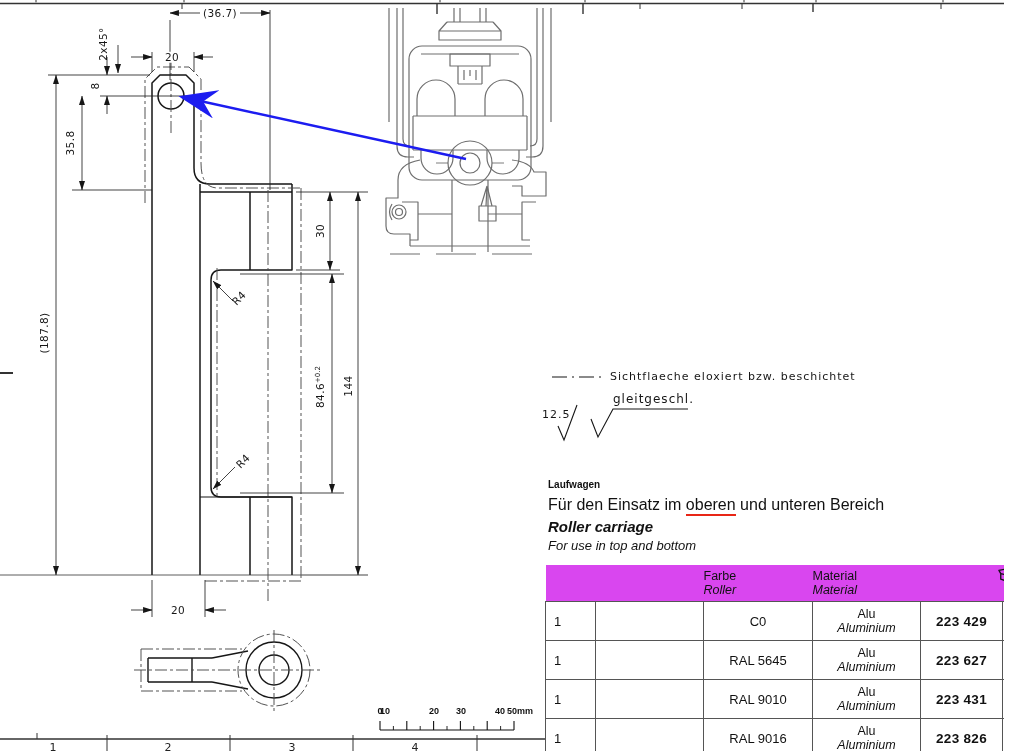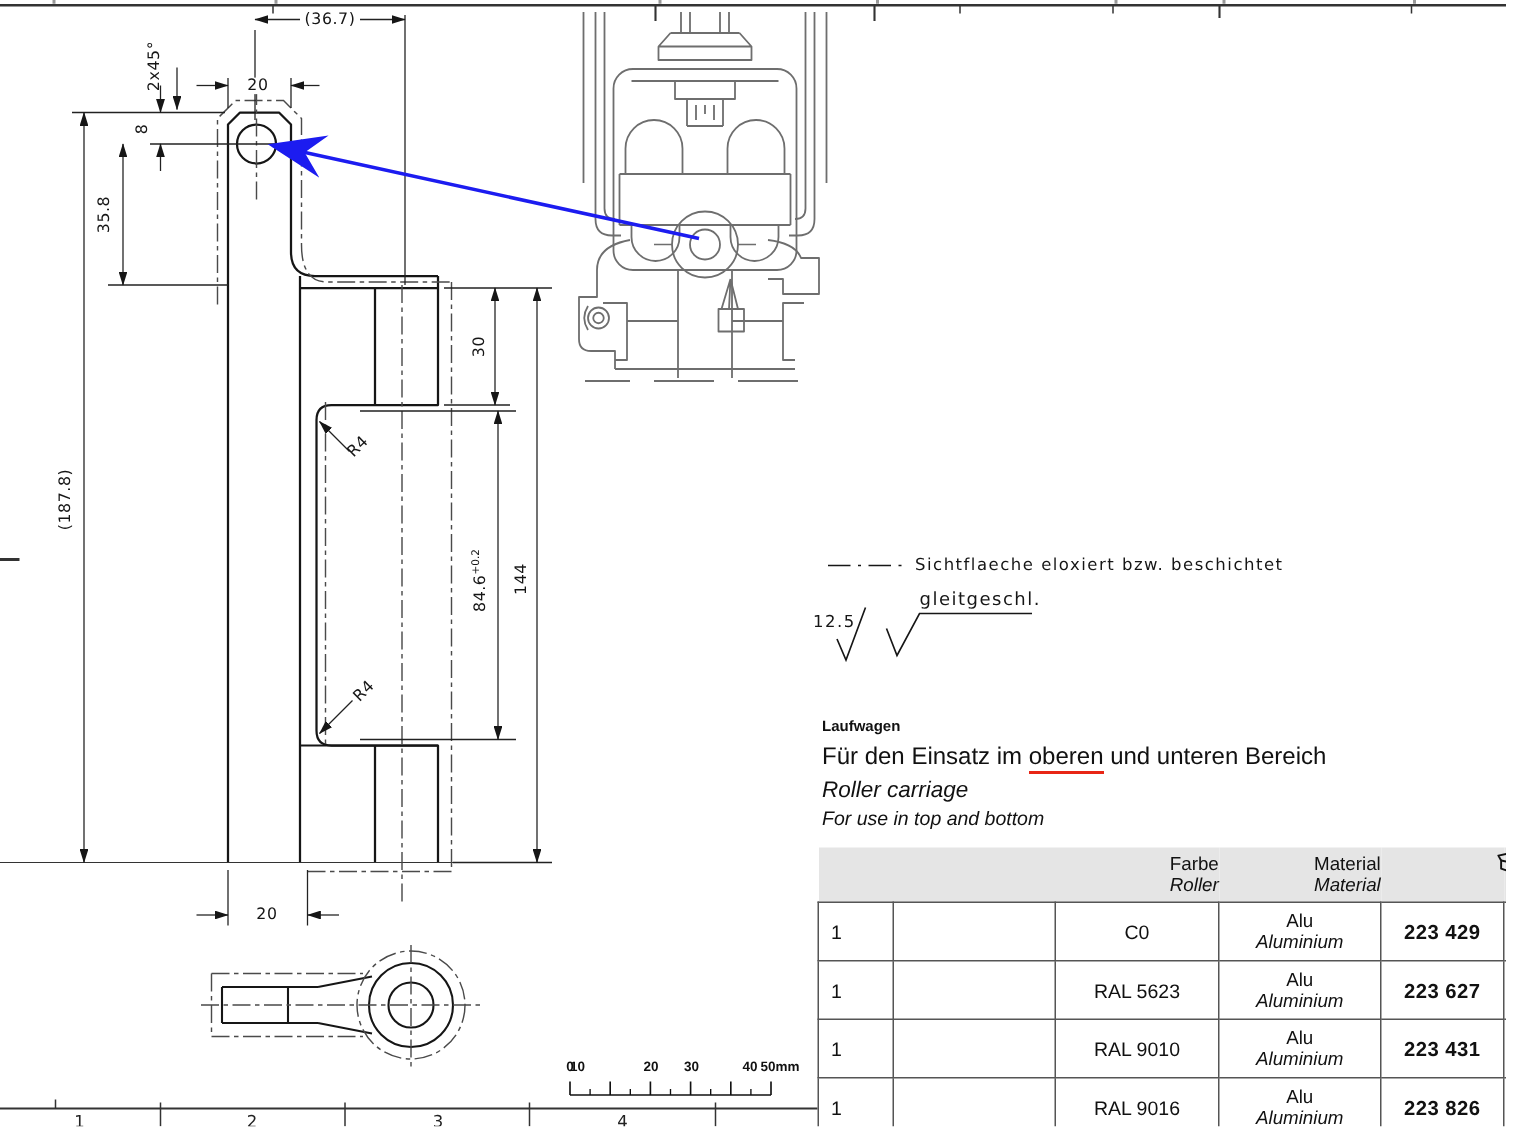--- a/index.html
+++ b/index.html
@@ -13,29 +13,29 @@
   .rot90{transform:translate(-50%,-50%) rotate(-90deg);}
   .rot45{transform:translate(-50%,-50%) rotate(-45deg);}
   .dlab sup{font-size:7px;letter-spacing:0;}
   .note{position:absolute;font-family:"DejaVu Sans",sans-serif;font-size:11px;color:#161616;
         letter-spacing:1px;white-space:nowrap;line-height:1;}
   
   .headings{position:absolute;left:548px;top:476px;width:440px;}
   .t-de{font-size:10px;font-weight:bold;line-height:18px;}
   .s-de{font-size:16px;line-height:17px;margin-top:2px;}
   .s-de .hl{border-bottom:2.5px solid #e82616;padding-bottom:1px;}
-  .t-en{font-size:15px;font-weight:normal;font-style:italic;line-height:18px;margin-top:5px;}
+  .t-en{font-size:15px;font-weight:bold;font-style:italic;line-height:18px;margin-top:5px;}
   .s-en{font-size:13px;font-style:italic;line-height:16px;margin-top:2px;}
   
   table.parts{position:absolute;left:545px;top:565px;width:479px;border-collapse:collapse;
               table-layout:fixed;font-size:13px;color:#111;}
   table.parts col.c1{width:50px;}  table.parts col.c2{width:108px;}
   table.parts col.c3{width:109px;} table.parts col.c4{width:108px;}
   table.parts col.c5{width:82px;}  table.parts col.c6{width:22px;}
-  table.parts thead td{background:#e5e5e5;border:none;height:36px;text-align:right;
+  table.parts thead td{background:#d946ef;border:none;height:36px;text-align:left;
                        font-size:12.5px;line-height:14px;padding:0;}
   table.parts tbody td{border:1px solid #555;height:38px;text-align:center;padding:0;}
   table.parts tbody td.qty{text-align:left;padding-left:8px;}
   table.parts .it{font-style:italic;}
   table.parts td.pn{font-weight:bold;font-size:13.5px;letter-spacing:.3px;}
   .mat{font-size:12.5px;line-height:14px;}
   .pack-icon{position:absolute;left:998px;top:566px;width:22px;height:18px;}
   
   .rlab{position:absolute;transform:translateX(-50%);font-family:"Liberation Sans",sans-serif;
         font-weight:bold;font-size:9px;line-height:1;color:#111;}
@@ -237,21 +237,21 @@
         <td class="mat">
           <div>Alu</div>
           <div class="it">Aluminium</div>
         </td>
         <td class="pn">223 429</td>
         <td>1</td>
       </tr>
       <tr>
         <td class="qty">1</td>
         <td></td>
-        <td>RAL 5623</td>
+        <td>RAL 5645</td>
         <td class="mat">
           <div>Alu</div>
           <div class="it">Aluminium</div>
         </td>
         <td class="pn">223 627</td>
         <td>1</td>
       </tr>
       <tr>
         <td class="qty">1</td>
         <td></td>

